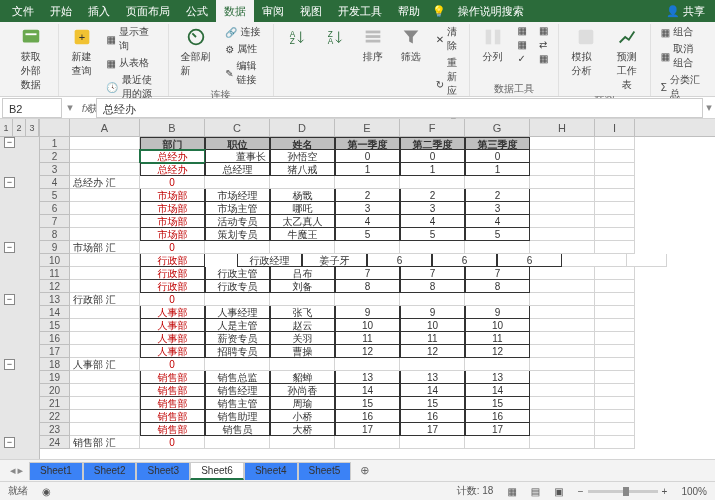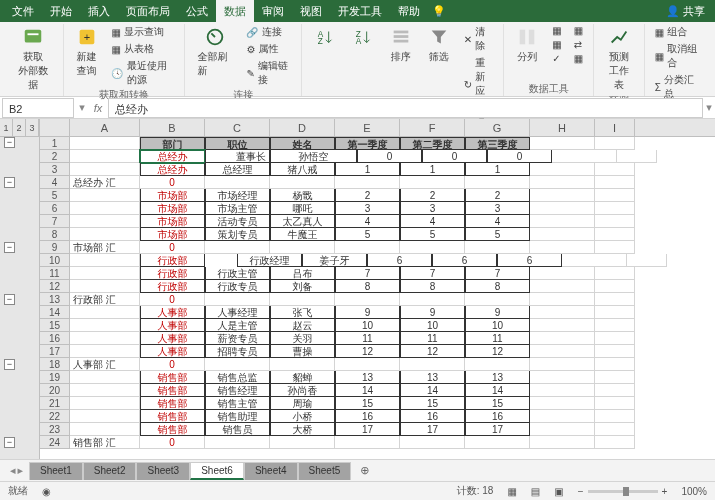--- a/index.html
+++ b/index.html
@@ -16,21 +16,21 @@
   .ribbon-group { display: flex; flex-direction: column; justify-content: space-between; padding: 0 6px; border-right: 1px solid #e0e0e0; }
   .ribbon-group:last-child { border-right: none; }
   .ribbon-group-label { text-align: center; font-size: 10px; color: #666; height: 14px; }
   .ribbon-top { display: flex; align-items: flex-start; gap: 4px; flex: 1; }
   .rbtn { display: flex; flex-direction: column; align-items: center; justify-content: center; padding: 2px 6px; cursor: pointer; font-size: 10px; color: #444; gap: 2px; }
   .rbtn svg { width: 22px; height: 22px; }
   .rbtn-small { font-size: 10px; color: #444; padding: 1px 4px; display: flex; align-items: center; gap: 3px; cursor: pointer; }
   .rbtn-col { display: flex; flex-direction: column; gap: 1px; }
 
   .formulabar { height: 22px; display: flex; align-items: center; border-bottom: 1px solid #d4d4d4; background: #fff; }
-  .namebox { width: 72px; height: 20px; border: 1px solid #ccc; margin: 0 2px; padding: 0 6px; font-size: 11px; background: #fff; line-height: 20px; }
+  .namebox { width: 60px; height: 20px; border: 1px solid #ccc; margin: 0 2px; padding: 0 6px; font-size: 11px; background: #fff; line-height: 20px; }
   .fx-label { width: 20px; text-align: center; color: #777; font-style: italic; font-size: 11px; }
   .formula-input { flex: 1; height: 20px; border: 1px solid #ccc; padding: 0 6px; font-size: 11px; line-height: 20px; background: #fff; }
   .fbar-dd { width: 12px; color: #888; text-align: center; }
 
   .grid-area { position: relative; height: 340px; background: #fff; display: flex; }
   .outline-col { width: 40px; background: #e6e6e6; border-right: 1px solid #bfbfbf; position: relative; }
   .outline-header { height: 18px; border-bottom: 1px solid #bfbfbf; display: flex; }
   .outline-header div { flex: 1; border-right: 1px solid #bfbfbf; text-align: center; font-size: 9px; line-height: 18px; color: #555; }
   .outline-body { position: relative; }
   .outline-btn { position: absolute; width: 11px; height: 11px; border: 1px solid #888; background: #fff; font-size: 9px; line-height: 9px; text-align: center; cursor: pointer; color: #333; }
@@ -45,21 +45,21 @@
   .cell { border-right: 1px solid #d4d4d4; border-bottom: 1px solid #d4d4d4; font-size: 10px; line-height: 13px; padding: 0 3px; text-align: center; overflow: hidden; white-space: nowrap; }
   .cell.tb { border: 1px solid #333; border-top: none; }
   .cell.th { background: #bfbfbf; font-weight: bold; border: 1px solid #333; text-align: center; }
   .cell.dept-red { color: #c00000; border: 1px solid #333; border-top: none; }
   .cell.sum-label { text-align: left; font-weight: normal; color: #333; }
   .cell.sum-zero { color: #c00000; text-align: center; }
   .cell.selected { outline: 2px solid #217346; outline-offset: -1px; }
 
   .sheettabs { height: 22px; background: #f3f3f3; border-top: 1px solid #d4d4d4; display: flex; align-items: center; padding: 0 4px; gap: 0; }
   .sheettab-nav { display: flex; gap: 2px; padding: 0 6px; color: #888; }
-  .sheettab { padding: 2px 10px; font-size: 10px; border: 1px solid #ccc; border-bottom: none; background: #a3a3a3; cursor: pointer; }
+  .sheettab { padding: 2px 10px; font-size: 10px; border: 1px solid #ccc; border-bottom: none; background: #3b82f6; cursor: pointer; }
   .sheettab.active { background: #fff; border-bottom: 2px solid #217346; }
   .sheettab-add { padding: 2px 8px; color: #666; cursor: pointer; border: 1px solid transparent; }
 
   .statusbar { height: 19px; background: #f3f3f3; border-top: 1px solid #d4d4d4; display: flex; align-items: center; padding: 0 8px; font-size: 10px; color: #555; gap: 14px; }
   .statusbar .sp { flex: 1; }
   .zoom { display: flex; align-items: center; gap: 4px; }
   .zoom-track { width: 70px; height: 3px; background: #ccc; position: relative; }
   .zoom-thumb { position: absolute; top: -3px; left: 50%; width: 6px; height: 9px; background: #888; }
 </style>
 </head>
@@ -70,20 +70,21 @@
   <span class="tab">开始</span>
   <span class="tab">插入</span>
   <span class="tab">页面布局</span>
   <span class="tab">公式</span>
   <span class="tab active">数据</span>
   <span class="tab">审阅</span>
   <span class="tab">视图</span>
   <span class="tab">开发工具</span>
   <span class="tab">帮助</span>
   <span class="lightbulb">💡</span>
+  <span class="tab">操作说明搜索</span>
   <span class="spacer"></span>
   <span class="share">👤 <span>共享</span></span>
 </div>
 
 <div class="ribbon">
   <div class="ribbon-group">
     <div class="ribbon-top">
       <div class="rbtn">
         <svg viewBox="0 0 24 24">
             <rect x="3" y="4" width="18" height="14" fill="#6aa84f" rx="2"></rect>
@@ -190,20 +191,26 @@
         <div class="rbtn-small">▦</div>
         <div class="rbtn-small">⇄</div>
         <div class="rbtn-small">▦</div>
       </div>
     </div>
     <div class="ribbon-group-label">数据工具</div>
   </div>
 
   <div class="ribbon-group">
     <div class="ribbon-top">
+      <div class="rbtn">
+        <svg viewBox="0 0 24 24">
+            <rect x="4" y="4" width="16" height="16" fill="#ddd" rx="2"></rect>
+          </svg>
+        <span>模拟分析</span>
+      </div>
       <div class="rbtn">
         <svg viewBox="0 0 24 24">
             <path d="M4 18 L10 12 L14 15 L20 6" stroke="#2b6b3a" fill="none" stroke-width="2"></path>
           </svg>
         <span style="white-space:pre-line;text-align:center">预测
 工作表</span>
       </div>
     </div>
     <div class="ribbon-group-label">预测</div>
   </div>
@@ -270,21 +277,21 @@
           <div class="cell th" style="width: 65px;">第二季度</div>
           <div class="cell th" style="width: 65px;">第三季度</div>
           <div class="cell" style="width: 65px;"></div>
           <div class="cell" style="width: 40px;"></div>
         </div>
         <div class="row">
           <div class="row-h">2</div>
           <div class="cell" style="width: 70px;"></div>
           <div class="cell dept-red selected" style="width: 65px;">总经办</div>
           <div class="cell tb" style="width: 65px; text-align: right;">董事长</div>
-          <div class="cell tb" style="width: 87px;">孙悟空</div>
+          <div class="cell tb" style="width: 65px;">孙悟空</div>
           <div class="cell tb" style="width: 65px;">0</div>
           <div class="cell tb" style="width: 65px;">0</div>
           <div class="cell tb" style="width: 65px;">0</div>
           <div class="cell" style="width: 65px;"></div>
           <div class="cell" style="width: 40px;"></div>
         </div>
         <div class="row">
           <div class="row-h">3</div>
           <div class="cell" style="width: 70px;"></div>
           <div class="cell dept-red" style="width: 65px;">总经办</div>

